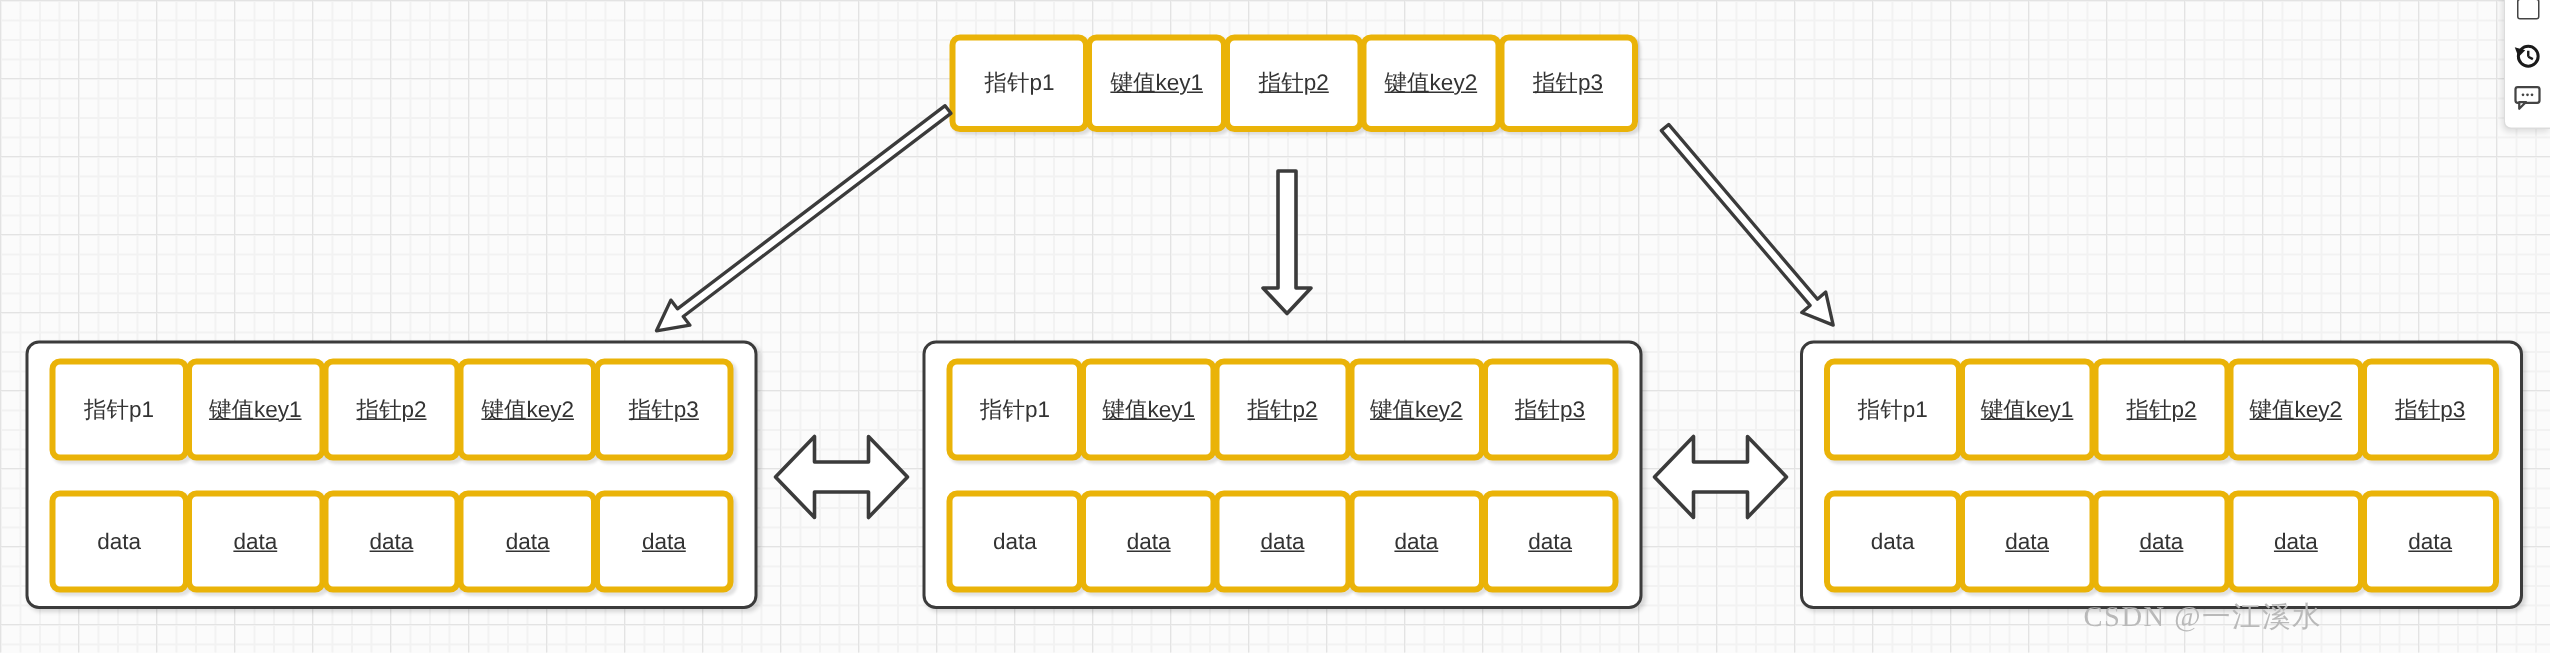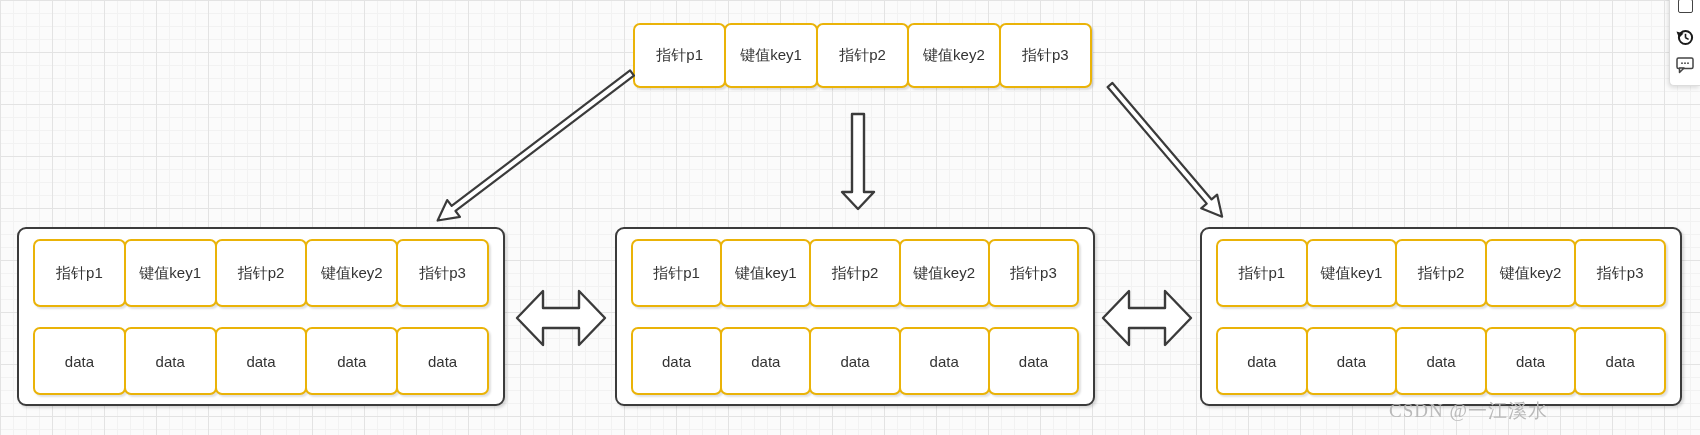--- a/index.html
+++ b/index.html
@@ -12,26 +12,26 @@
       linear-gradient(90deg,#e3e3e3 1px, transparent 1px),
       linear-gradient(#f2f2f2 1px, transparent 1px),
       linear-gradient(90deg,#f2f2f2 1px, transparent 1px);
     background-size:52px 52px,52px 52px,13px 13px,13px 13px;
   }
   .abs{position:absolute;}
   
   .cellrow{display:flex;height:100%;}
   .cell{
     flex:1;box-sizing:border-box;height:100%;
-    background:#fff;border:2px solid #eab308;border-radius:7px;
+    background:#fff;border:4px solid #eab308;border-radius:7px;
     display:flex;align-items:center;justify-content:center;
     font-size:15px;color:#333;
     box-shadow:2px 2px 2px rgba(0,0,0,.12);
   }
-  .cell + .cell{margin-left:-2px;}
+  .cell + .cell{margin-left:-2px;text-decoration:underline;}
   
   .leaf{
     box-sizing:border-box;height:179px;
     background:#fff;border:2px solid #3b3b3b;border-radius:9px;
     box-shadow:2px 2px 3px rgba(0,0,0,.15);
     padding:10px 14px 9px 14px;
     display:flex;flex-direction:column;justify-content:space-between;
   }
   .leaf .row{height:68px;}
   .rootnode{height:65px;}

